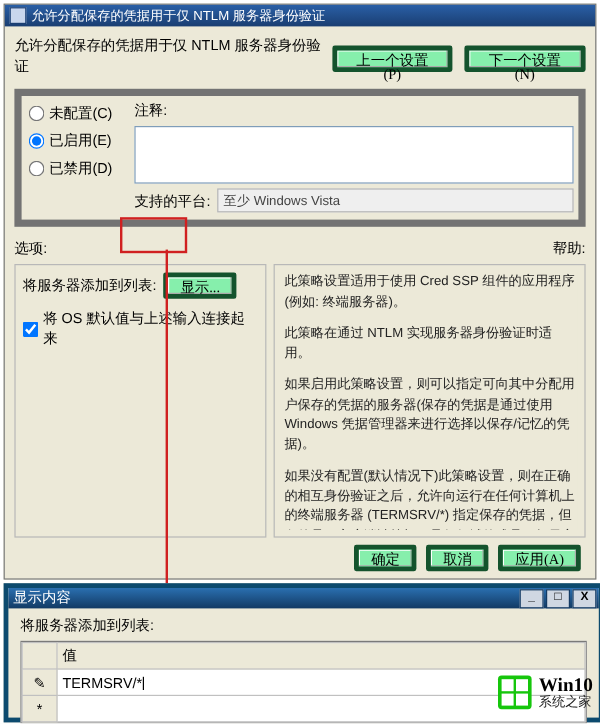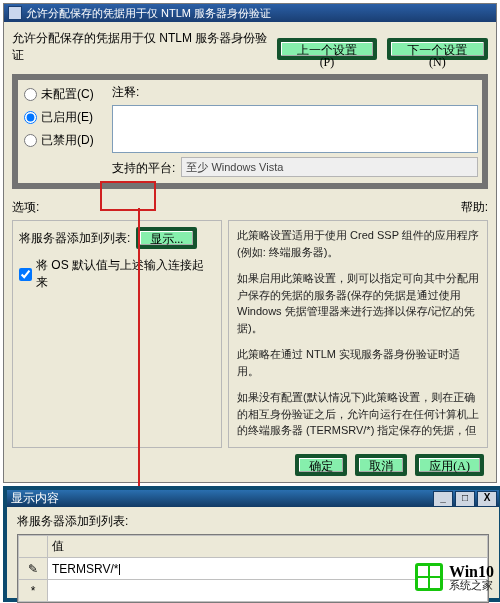--- a/index.html
+++ b/index.html
@@ -126,22 +126,22 @@
         </div>
         <label class="chkrow">
           <input type="checkbox" checked="" style="">
           <span>将 OS 默认值与上述输入连接起来</span>
         </label>
       </div>
 
       <div class="pane paneR">
         <div class="helpbox" id="helpbox">
             <p>此策略设置适用于使用 Cred SSP 组件的应用程序(例如: 终端服务器)。</p>
+            <p>此策略在通过 NTLM 实现服务器身份验证时适用。</p>
             <p>如果启用此策略设置，则可以指定可向其中分配用户保存的凭据的服务器(保存的凭据是通过使用 Windows 凭据管理器来进行选择以保存/记忆的凭据)。</p>
-            <p>此策略在通过 NTLM 实现服务器身份验证时适用。</p>
             <p>如果没有配置(默认情况下)此策略设置，则在正确的相互身份验证之后，允许向运行在任何计算机上的终端服务器 (TERMSRV/*) 指定保存的凭据，但条件是，客户端计算机不是任何域的成员。如果客户端加入了域，则默认情况下不允许向任何计算机分配保存的凭据。</p>
           </div>
       </div>
     </div>
 
     <div class="btmbtns">
       <button class="sys">确定</button>
       <button class="sys">取消</button>
       <button class="sys">应用(A)</button>
     </div>

